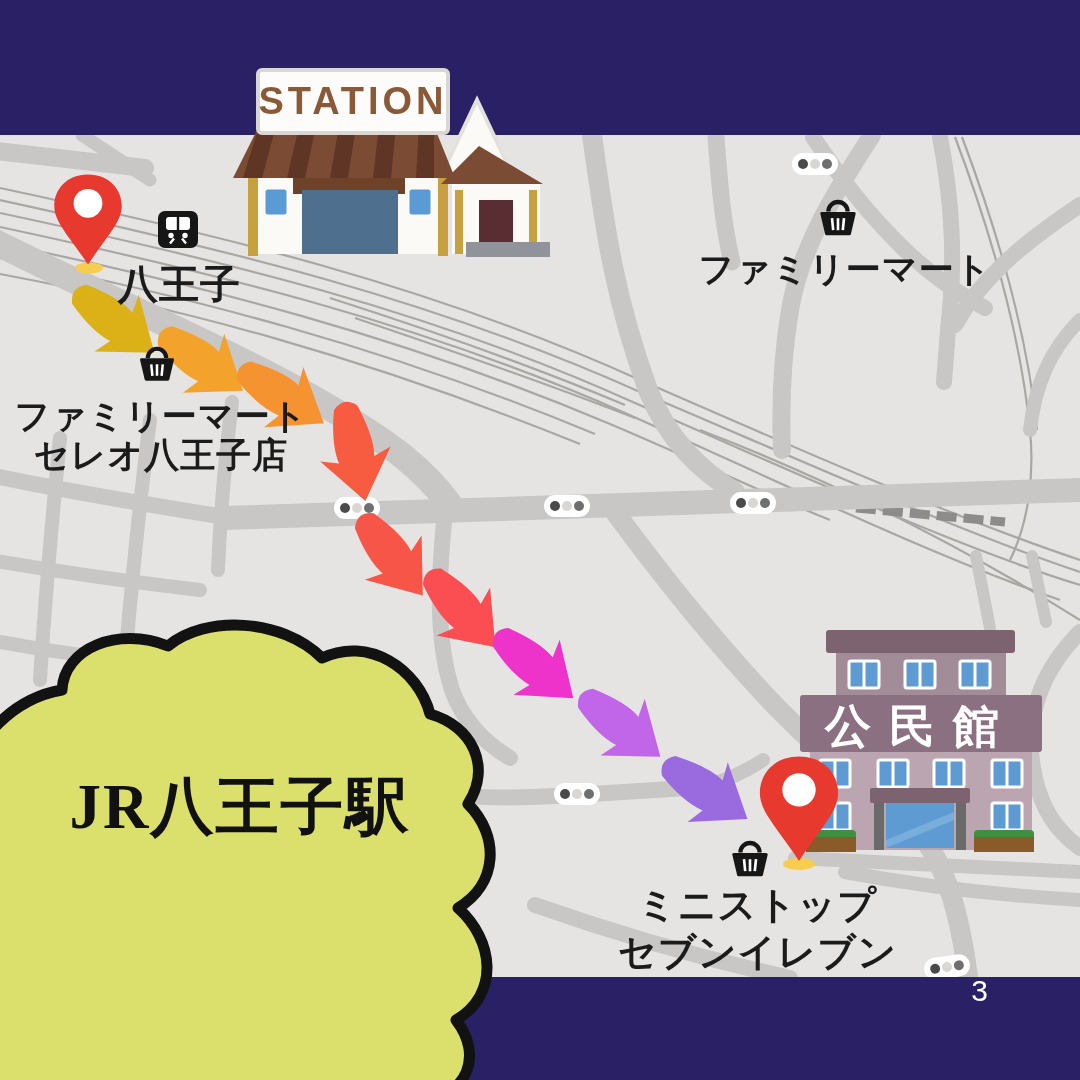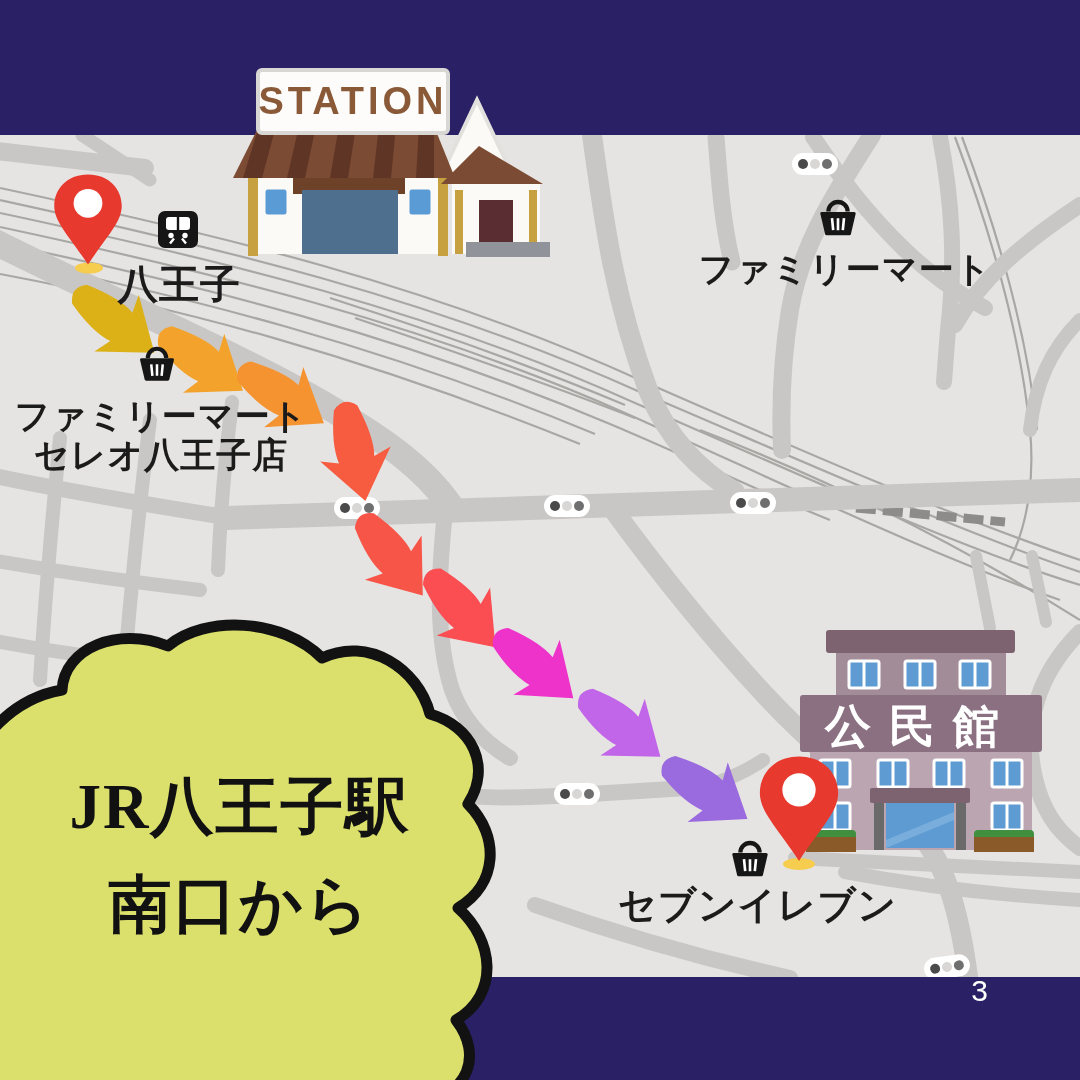--- a/index.html
+++ b/index.html
@@ -222,23 +222,23 @@
 <div class="label lbl-familymart">
   <div>ファミリーマート</div>
   <div>セレオ八王子店</div>
 </div>
 
 <div class="label lbl-seveneleven">
   <div>ファミリーマート</div>
 </div>
 
 <div class="label lbl-ministop">
+  <div>ミニストップ</div>
   <div>セブンイレブン</div>
 </div>
 
 <div class="callout-text">
   <div>JR八王子駅</div>
-  <div>南口から</div>
 </div>
 
 <div class="page-num">3</div>
 
 </div>
 
 </body></html>

